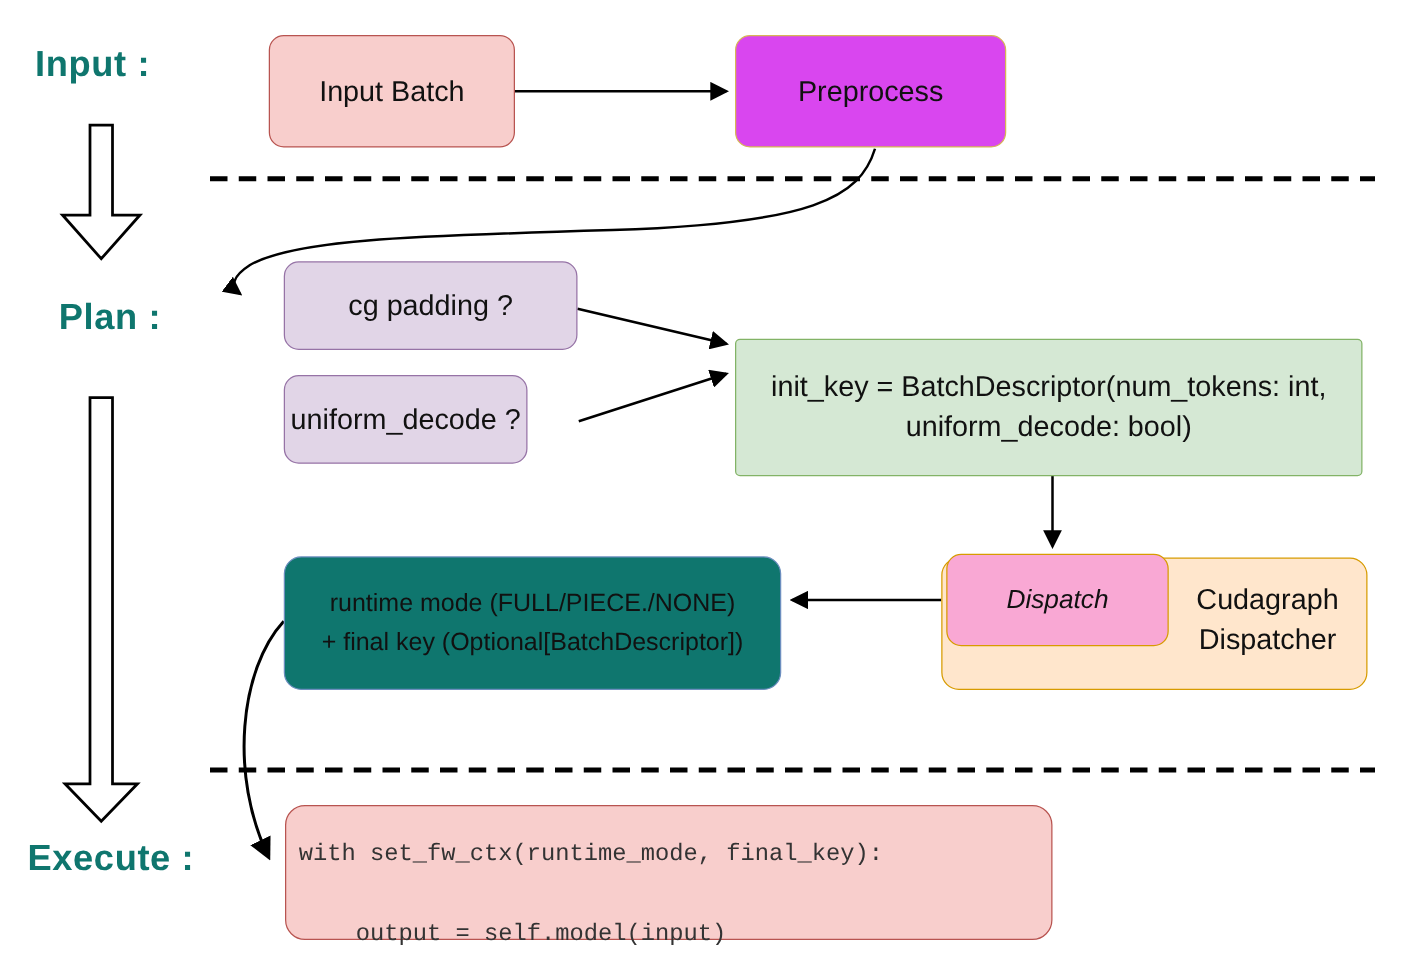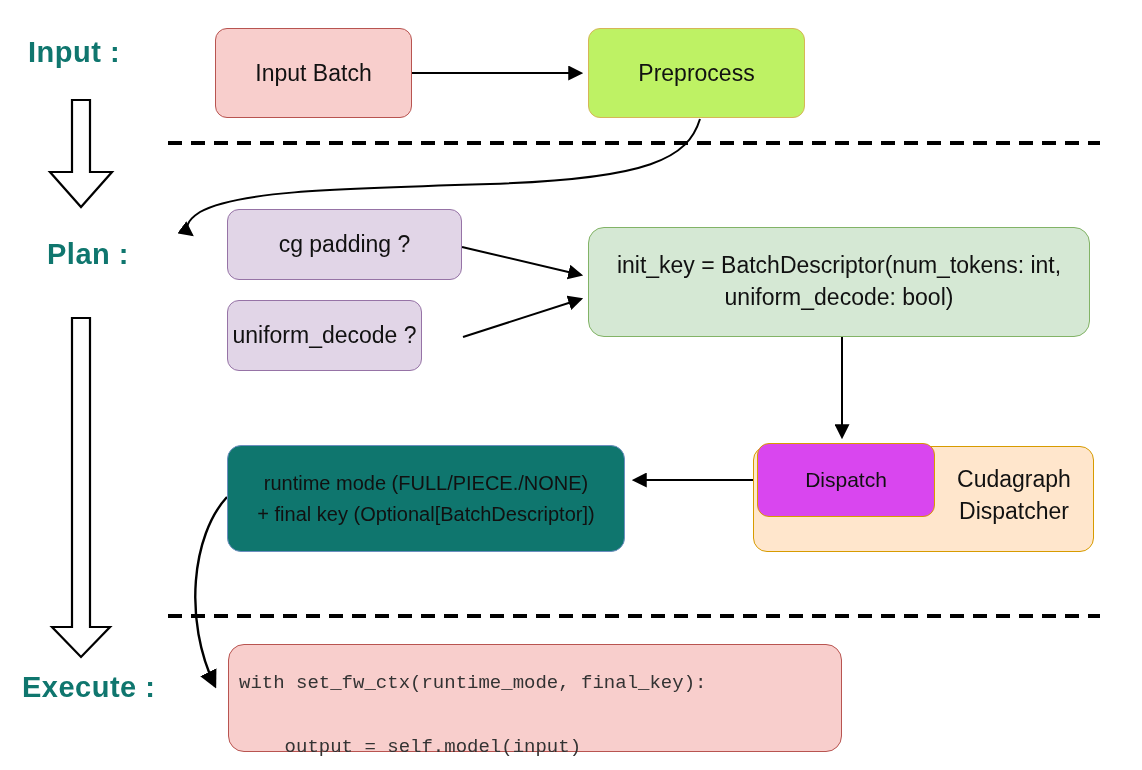--- a/index.html
+++ b/index.html
@@ -32,26 +32,26 @@
     flex-direction: column;
     align-items: center;
     justify-content: center;
     text-align: center;
     border-radius: 12px;
     border: 1.6px solid #000;
     line-height: 1.4;
   }
   .node span { display: block; }
   .red    { background: #f8cecc; border-color: #b85450; }
-  .yellow { background: #bef264; border-color: #d6b656; text-align: right; }
+  .yellow { background: #d946ef; border-color: #d6b656; text-align: right; }
   .purple { background: #e1d5e7; border-color: #9673a6; text-align: right; }
-  .green  { background: #d5e8d4; border-color: #82b366; border-radius: 16px; }
+  .green  { background: #d5e8d4; border-color: #82b366; border-radius: 4px; margin-top: 44px; }
   .blue   { background: #0f766e; border-color: #6c8ebf; border-radius: 14px; }
   .orange-outer { background: #ffe6cc; border-color: #d79b00; border-radius: 14px; }
-  .orange-inner { background: #d946ef; border-color: #d79b00; }
+  .orange-inner { background: #f9a8d4; border-color: #d79b00; font-style: italic; }
 
   .n-input-batch    { left: 215px; top: 28px;  width: 197px; height: 90px;  font-size: 23px; }
   .n-preprocess     { left: 588px; top: 28px;  width: 217px; height: 90px;  font-size: 23px; }
   .n-cg-padding     { left: 227px; top: 209px; width: 235px; height: 71px;  font-size: 23px; }
   .n-uniform-decode { left: 227px; top: 300px; width: 195px; height: 71px;  font-size: 23px; }
   .n-init-key       { left: 588px; top: 227px; width: 502px; height: 110px; font-size: 23px; line-height: 1.38; }
   .n-cuda-outer     { left: 753px; top: 446px; width: 341px; height: 106px; font-size: 23px;
                       justify-content: flex-start; align-items: flex-end; }
   .cuda-label       { position: absolute; left: 184px; top: 16px; width: 152px;
                       text-align: center; line-height: 1.4; font-size: 23px; }

